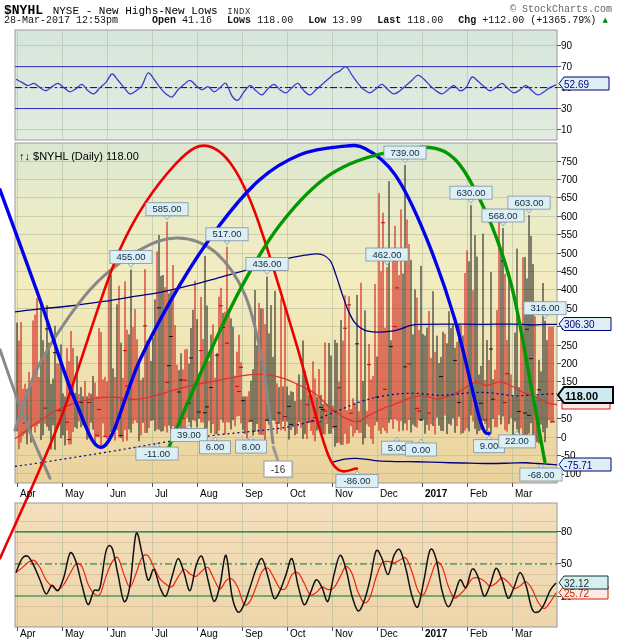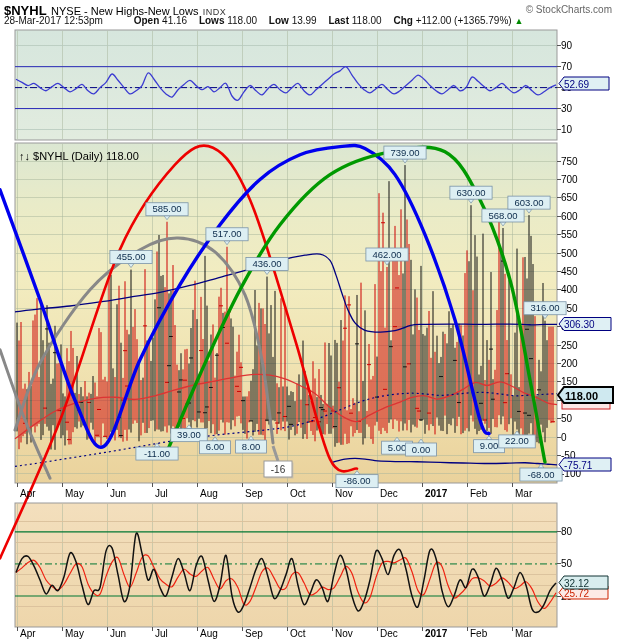--- a/index.html
+++ b/index.html
@@ -1,19 +1,19 @@
 <!DOCTYPE html>
 <html><head>
 <meta charset="utf-8">
 <style>
   * { margin:0; padding:0; box-sizing:border-box; }
   html,body { background:#fff; }
   body { width:620px; height:639px; position:relative; overflow:hidden;
          font-family:"Liberation Sans", sans-serif; }
-  .hdr { position:absolute; left:0; top:0; width:536px; height:28px; background:#fff; z-index:5; }
+  .hdr { position:absolute; left:0; top:0; width:536px; height:28px; background:#fff; z-index:5;font-family:Liberation Mono, monospace; }
   .row1 { position:absolute; left:4px; top:1px; width:612px; white-space:nowrap; }
   .sym { font-weight:bold; font-size:13px; color:#000; }
   .name { font-size:11px; color:#000; }
   .indx { font-size:9px; color:#333; letter-spacing:.5px; }
   .copy { position:absolute; right:4px; top:3px; font-size:10px; color:#666; }
   .row2 { position:absolute; left:4px; top:15px; width:612px; font-size:10px; color:#111; white-space:nowrap; }
   .q { margin-left:9px; }
   .ql { font-weight:bold; }
   .qv { font-weight:normal; }
   .up { color:#008800; font-size:9px; }

